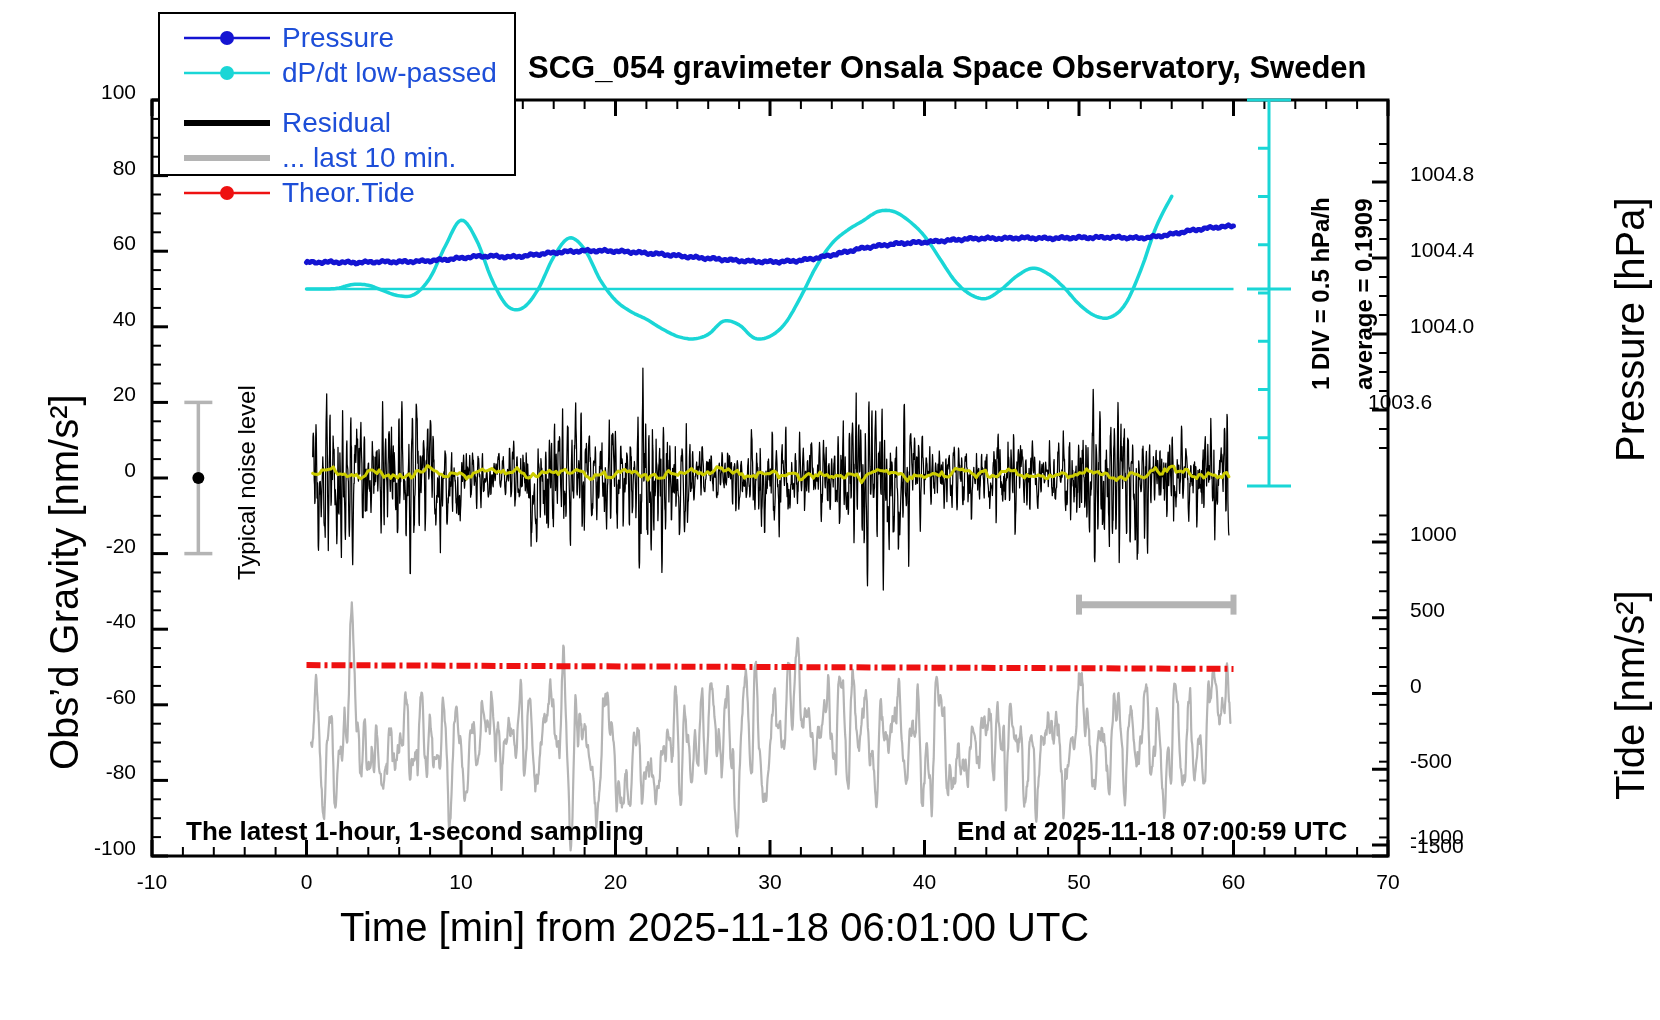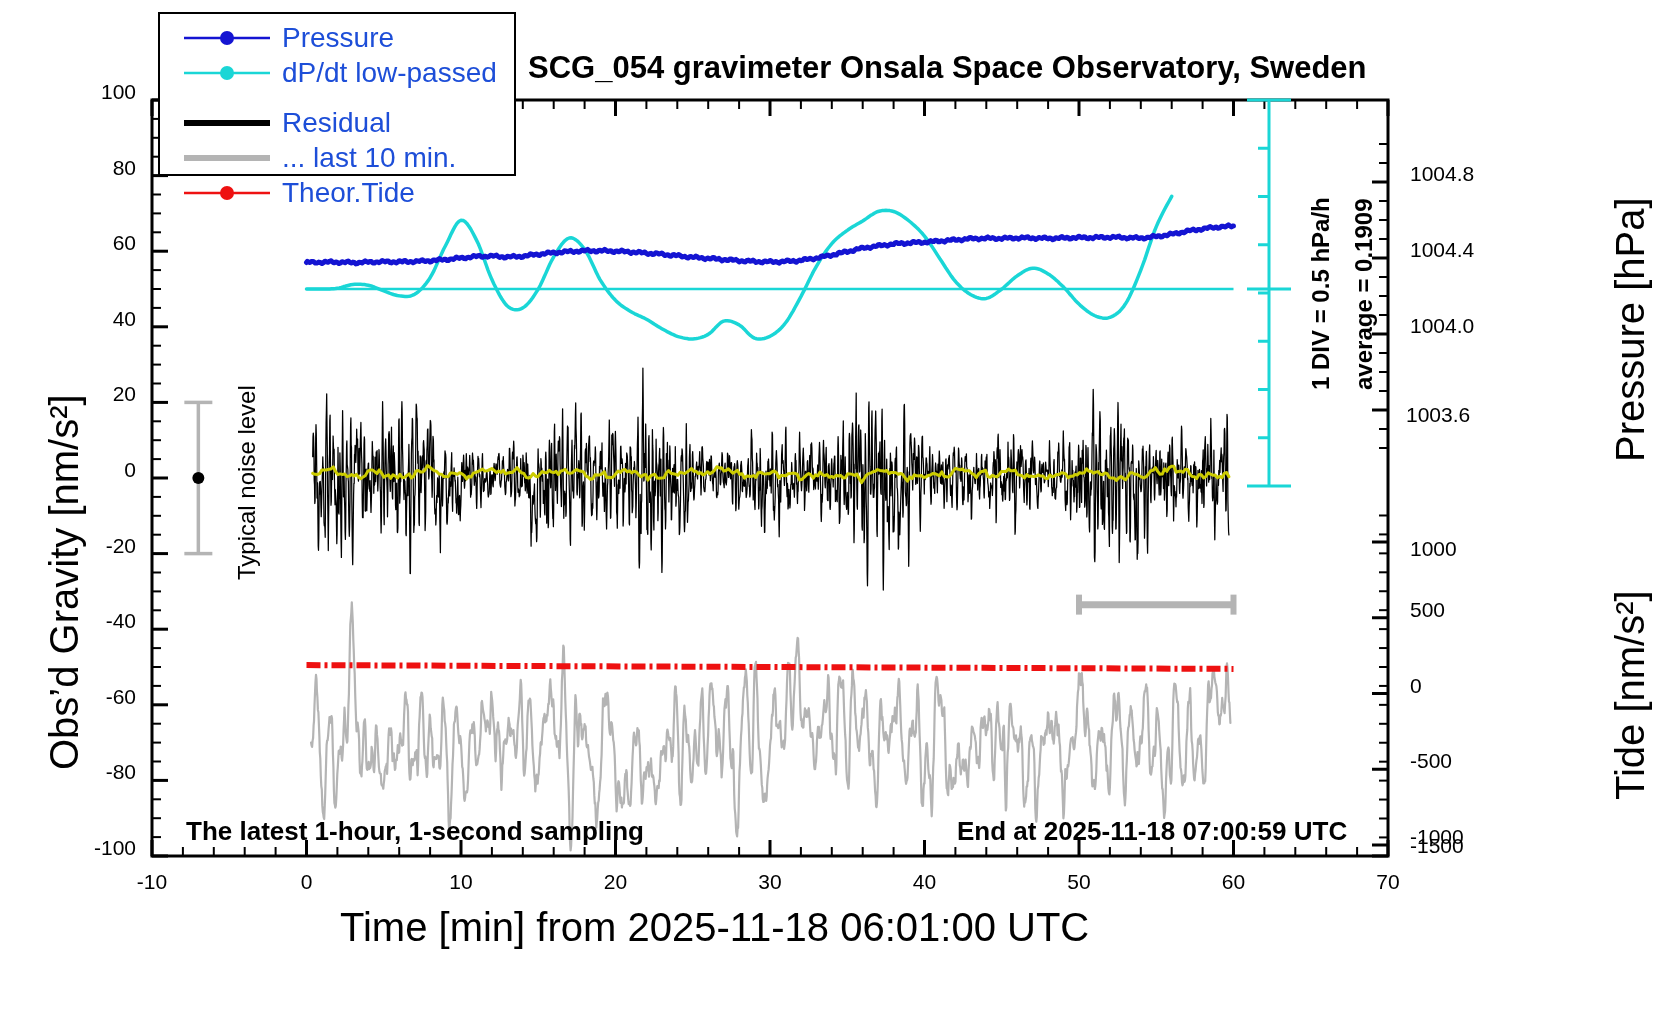--- a/index.html
+++ b/index.html
@@ -235,30 +235,30 @@
       <div class="txt axtick" style="left: 136px; top: 760.4px; transform: translateX(-100%);">-80</div>
       <div class="txt axtick" style="left: 136px; top: 684.8px; transform: translateX(-100%);">-60</div>
       <div class="txt axtick" style="left: 136px; top: 609.2px; transform: translateX(-100%);">-40</div>
       <div class="txt axtick" style="left: 136px; top: 533.6px; transform: translateX(-100%);">-20</div>
       <div class="txt axtick" style="left: 136px; top: 458px; transform: translateX(-100%);">0</div>
       <div class="txt axtick" style="left: 136px; top: 382.4px; transform: translateX(-100%);">20</div>
       <div class="txt axtick" style="left: 136px; top: 306.8px; transform: translateX(-100%);">40</div>
       <div class="txt axtick" style="left: 136px; top: 231.2px; transform: translateX(-100%);">60</div>
       <div class="txt axtick" style="left: 136px; top: 155.6px; transform: translateX(-100%);">80</div>
       <div class="txt axtick" style="left: 136px; top: 80px; transform: translateX(-100%);">100</div>
-      <div class="txt axtick" style="left: 1406px; top: 390px; margin-top: 13px;">1003.6</div>
+      <div class="txt axtick" style="left: 1368px; top: 390px;">1003.6</div>
       <div class="txt axtick" style="left: 1410px; top: 314px;">1004.0</div>
       <div class="txt axtick" style="left: 1410px; top: 238px;">1004.4</div>
       <div class="txt axtick" style="left: 1410px; top: 162px;">1004.8</div>
       <div class="txt axtick" style="left: 1410px; top: 834px;">-1500</div>
       <div class="txt axtick" style="left: 1410px; top: 825px;">-1000</div>
       <div class="txt axtick" style="left: 1410px; top: 749.25px;">-500</div>
       <div class="txt axtick" style="left: 1410px; top: 673.5px;">0</div>
       <div class="txt axtick" style="left: 1410px; top: 597.75px;">500</div>
-      <div class="txt axtick" style="left: 1410px; top: 522px; margin-top: 15px;">1000</div>
+      <div class="txt axtick" style="left: 1410px; top: 522px;">1000</div>
     </div>
 
   <div class="legendbox" id="legend" style="left:158px;top:12px;width:354px;height:160px;">
       <div class="legrow" style="margin-top: 6px;">
         <svg width="90" height="30" style="margin-left: 22px;">
           <line x1="2" y1="15" x2="88" y2="15" stroke="#1414d2" stroke-width="2.5"></line>
           <circle cx="45" cy="15" r="7" fill="#1414d2"></circle>
         </svg>
         <span class="leglabel">Pressure</span>
       </div>

